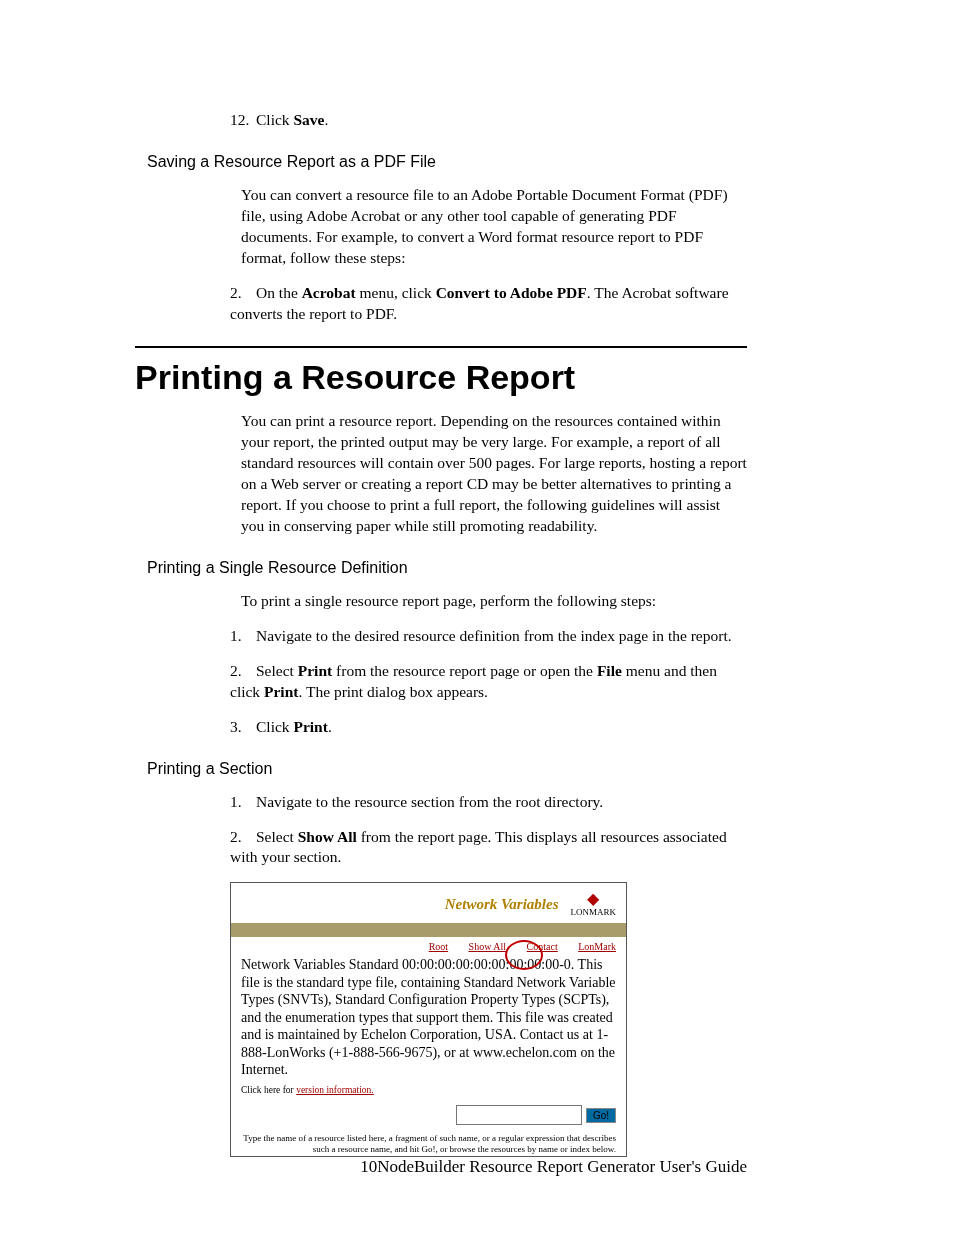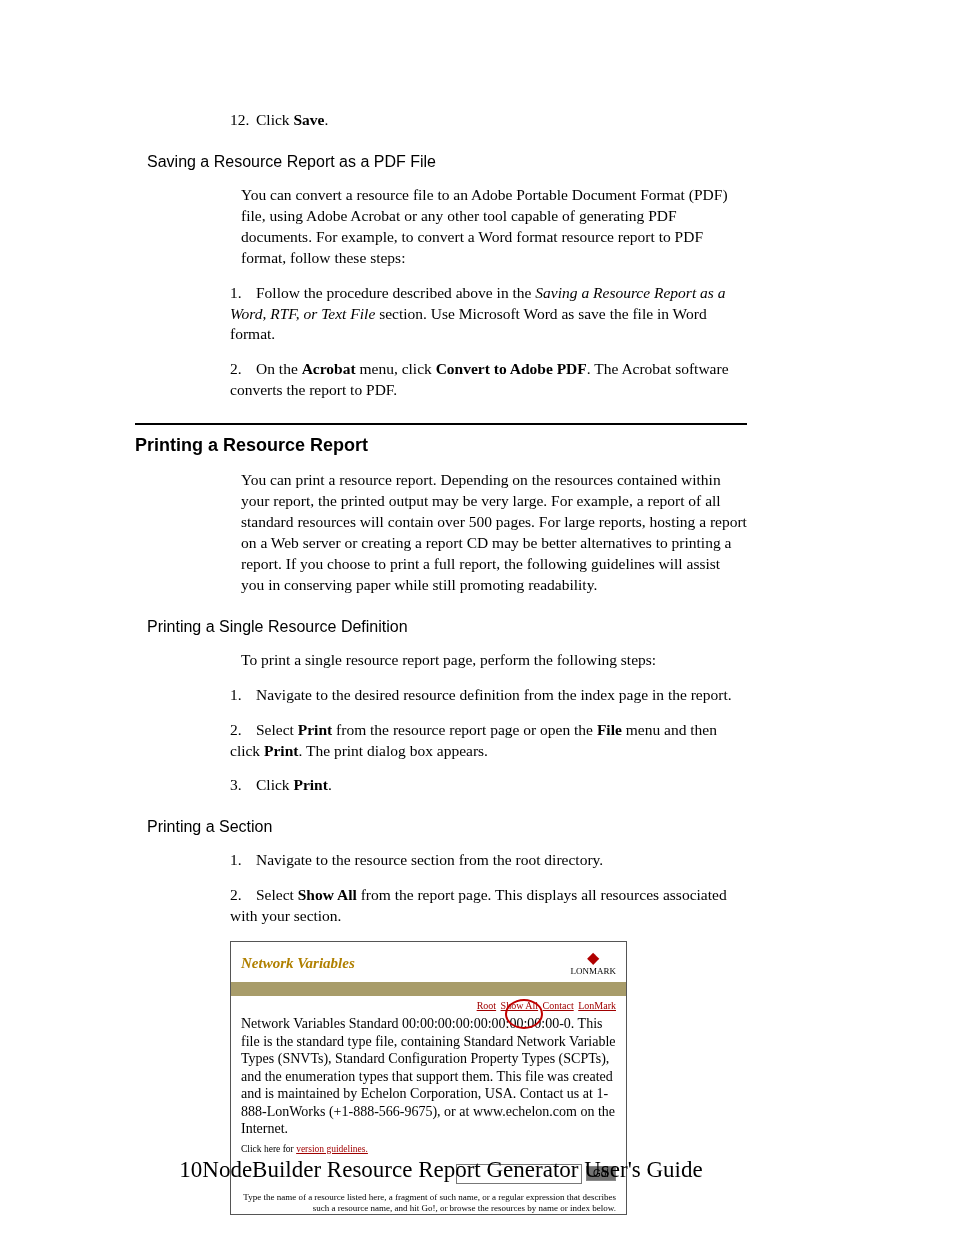--- a/index.html
+++ b/index.html
@@ -39,40 +39,41 @@
     line-height: 1.35;
     margin: 0 0 14px 11px;
   }
   .hr {
     border: none;
     border-top: 2px solid #000;
     margin: 22px 0 10px 0;
   }
   .h1 {
     font-family: Verdana, Geneva, sans-serif;
-    font-size: 18px;
+    font-size: 34px;
     font-weight: 700;
     margin: 8px 0 14px 0;
   }
   .bold { font-weight: 700; }
   .italic { font-style: italic; }
 
   
   .figure {
     margin: 8px 0 0 95px;
     width: 395px;
     border: 1px solid #555;
     background: #fff;
     font-family: "Times New Roman", serif;
   }
   .fig-top {
     display: flex;
-    justify-content: space-between;
+    justify-content: flex-end;
     align-items: center;
     padding: 8px 10px 6px 10px;
+    gap: 12px;
   }
   .fig-title {
     color: #b08000;
     font-weight: 700;
     font-style: italic;
     font-size: 15px;
     font-family: "Times New Roman", serif;
   }
   .fig-logo {
     text-align: center;
@@ -80,21 +81,21 @@
     color: #000;
   }
   .fig-logo-icon { font-size: 16px; line-height: 1; color: #b00000; }
   .fig-sep { height: 14px; background: #a89c6a; }
   .fig-links {
     text-align: right;
     font-size: 10px;
     padding: 4px 10px 2px 10px;
     color: #a00000;
   }
-  .fig-links span { text-decoration: underline; margin-left: 2px; }
+  .fig-links span { text-decoration: underline; margin-left: 18px; }
   .fig-desc {
     font-size: 14px;
     line-height: 1.25;
     padding: 2px 10px 6px 10px;
     color: #000;
   }
   .fig-verlink {
     font-size: 9.5px;
     padding: 0 10px 10px 10px;
   }
@@ -108,69 +109,66 @@
     height: 16px;
     font-size: 10px;
     border: 1px solid #777;
     vertical-align: middle;
   }
   .fig-search .go-btn {
     display: inline-block;
     font-size: 10px;
     padding: 1px 6px;
     border: 1px solid #888;
-    background: #737373;
+    background: #0369a1;
     vertical-align: middle;
     font-family: Arial, sans-serif;
   }
   .fig-hint {
     font-size: 9px;
     line-height: 1.25;
     padding: 0 10px 0 10px;
     text-align: right;
     color: #000;
   }
   .circle {
     position: absolute;
     width: 34px;
     height: 26px;
     border: 2px solid #c00000;
     border-radius: 50%;
     pointer-events: none;
   }
   .footer {
     position: absolute;
-    bottom: 52px;
+    bottom: 58px;
     left: 135px;
     right: 130px;
     display: flex;
-    justify-content: center;
-    font-size: 23px;
+    justify-content: flex-end;
+    font-size: 17px;
   }
   .footer .pn { }
   .footer .ft { }
 </style>
 </head>
 <body>
 
 <div class="page">
 
   <div class="indent-block">
     <p class="ol-step">
       <span class="num">12.</span><span>Click </span><span class="bold">Save</span><span>.</span>
     </p>
   </div>
 
   <div class="h3">Saving a Resource Report as a PDF File</div>
   <div class="indent-block">
     <p class="para">You can convert a resource file to an Adobe Portable Document Format (PDF) file, using Adobe Acrobat or any other tool capable of generating PDF documents. For example, to convert a Word format resource report to PDF format, follow these steps:</p>
 
-    <p class="ol-step">
-      <span class="num">1.</span><span>Follow the procedure described above in the </span><span class="italic">Saving a Resource Report as a Word, RTF, or Text File</span><span> section. Use Microsoft Word as save the file in Word format.</span>
-    </p>
     <p class="ol-step">
       <span class="num">2.</span><span>On the </span><span class="bold">Acrobat</span><span> menu, click </span><span class="bold">Convert to Adobe PDF</span><span>. The Acrobat software converts the report to PDF.</span>
     </p>
   </div>
 
   <hr class="hr">
 
   <div class="h1">Printing a Resource Report</div>
   <div class="indent-block">
     <p class="para">You can print a resource report. Depending on the resources contained within your report, the printed output may be very large. For example, a report of all standard resources will contain over 500 pages. For large reports, hosting a report on a Web server or creating a report CD may be better alternatives to printing a report. If you choose to print a full report, the following guidelines will assist you in conserving paper while still promoting readability.</p>
@@ -213,21 +211,21 @@
       </div>
       <div class="fig-sep"></div>
       <div class="fig-links">
         <span>Root</span>
         <span>Show All</span>
         <span>Contact</span>
         <span>LonMark</span>
       </div>
       <div class="fig-desc">Network Variables Standard 00:00:00:00:00:00:00:00:00-0. This file is the standard type file, containing Standard Network Variable Types (SNVTs), Standard Configuration Property Types (SCPTs), and the enumeration types that support them.  This file was created and is maintained by Echelon Corporation, USA. Contact us at 1-888-LonWorks (+1-888-566-9675), or at www.echelon.com on the Internet.</div>
       <div class="fig-verlink">
-        <span>Click here for </span><span class="vlink">version guidelines.</span>
+        <span>Click here for </span><span class="vlink">version information.</span>
       </div>
       <div class="fig-search">
         <input type="text" style="">
         <span class="go-btn">Go!</span>
       </div>
       <div class="fig-hint">Type the name of a resource listed here, a fragment of such name, or a regular expression that describes such a resource name, and hit Go!, or browse the resources by name or index below.</div>
     </div>
     <div class="circle" style="left:370px; top:58px;"></div>
   </div>
 

